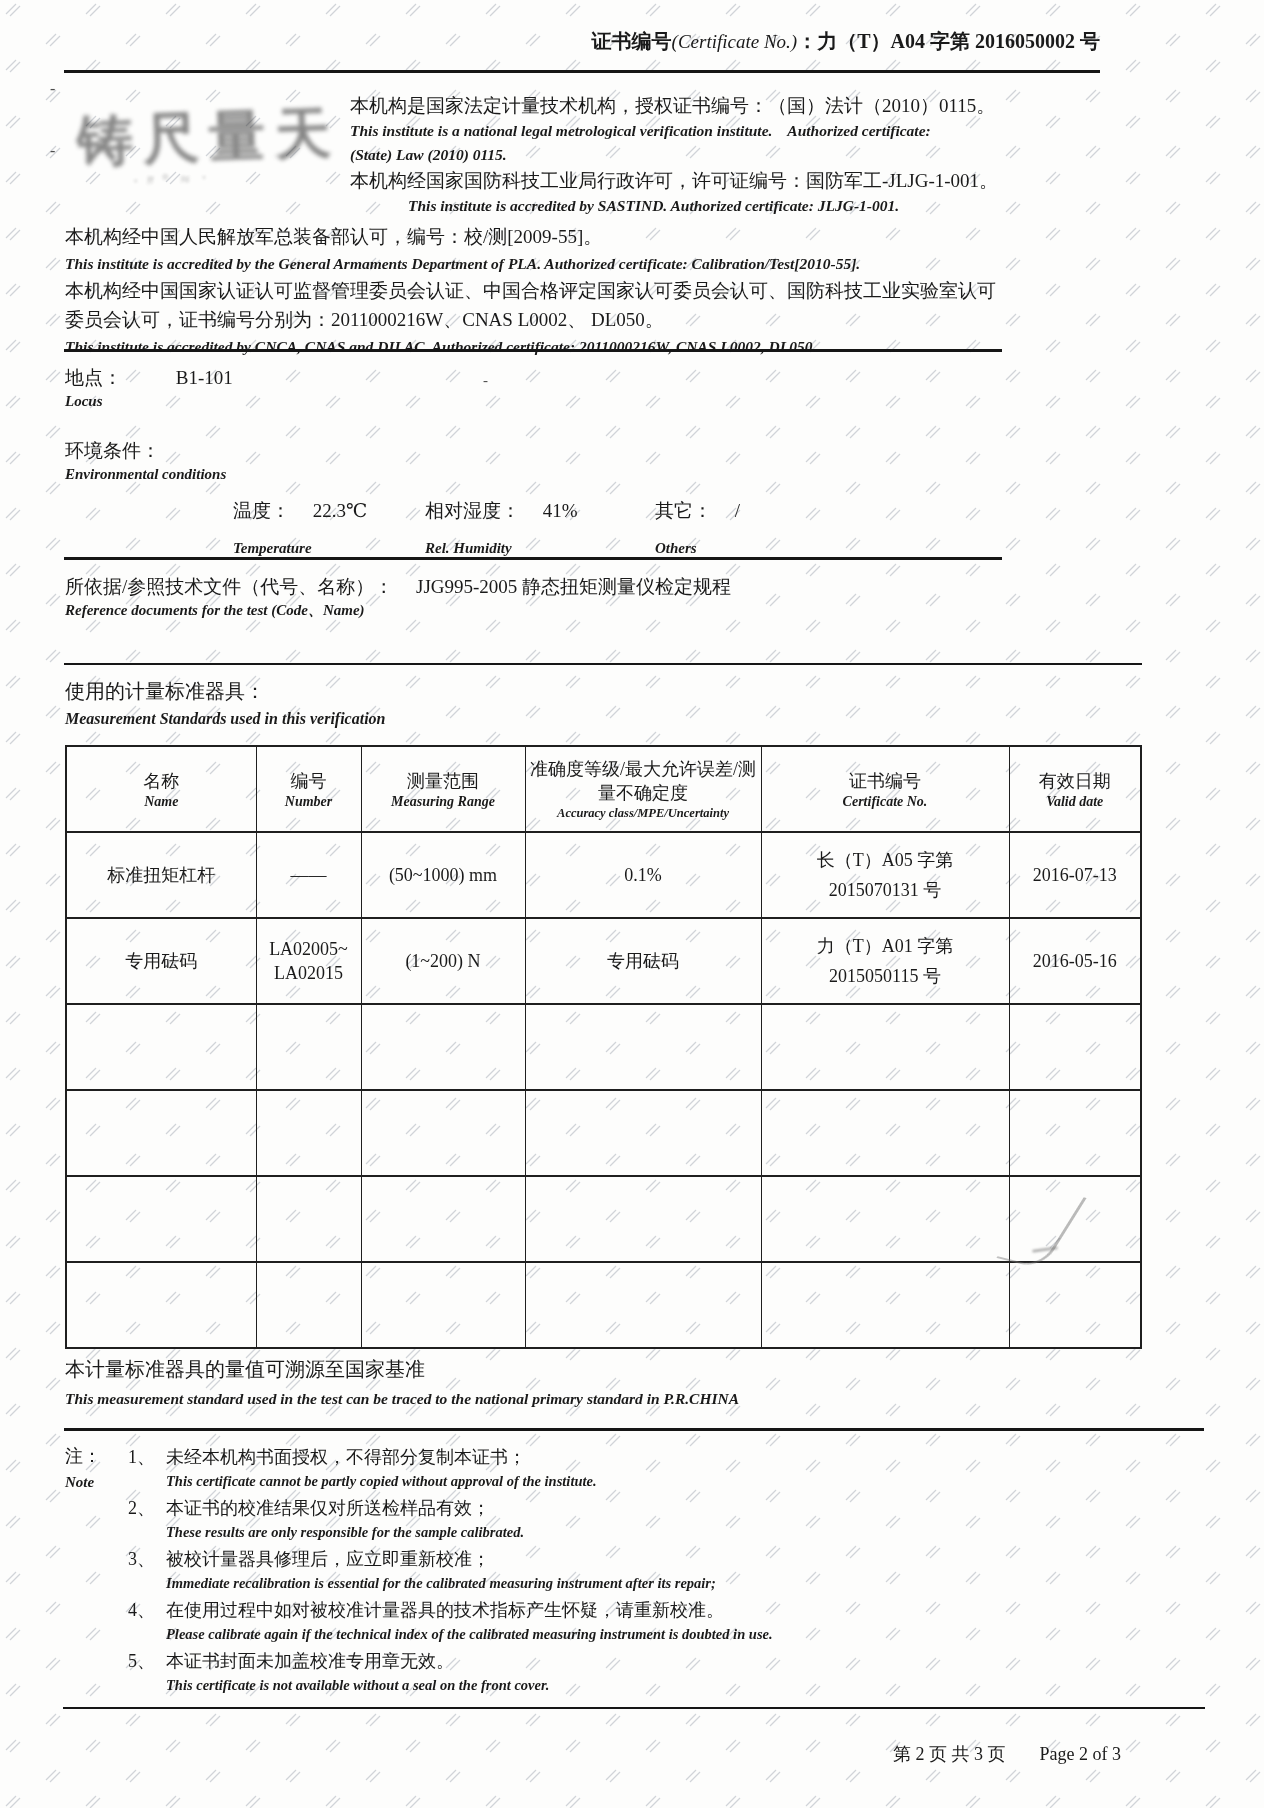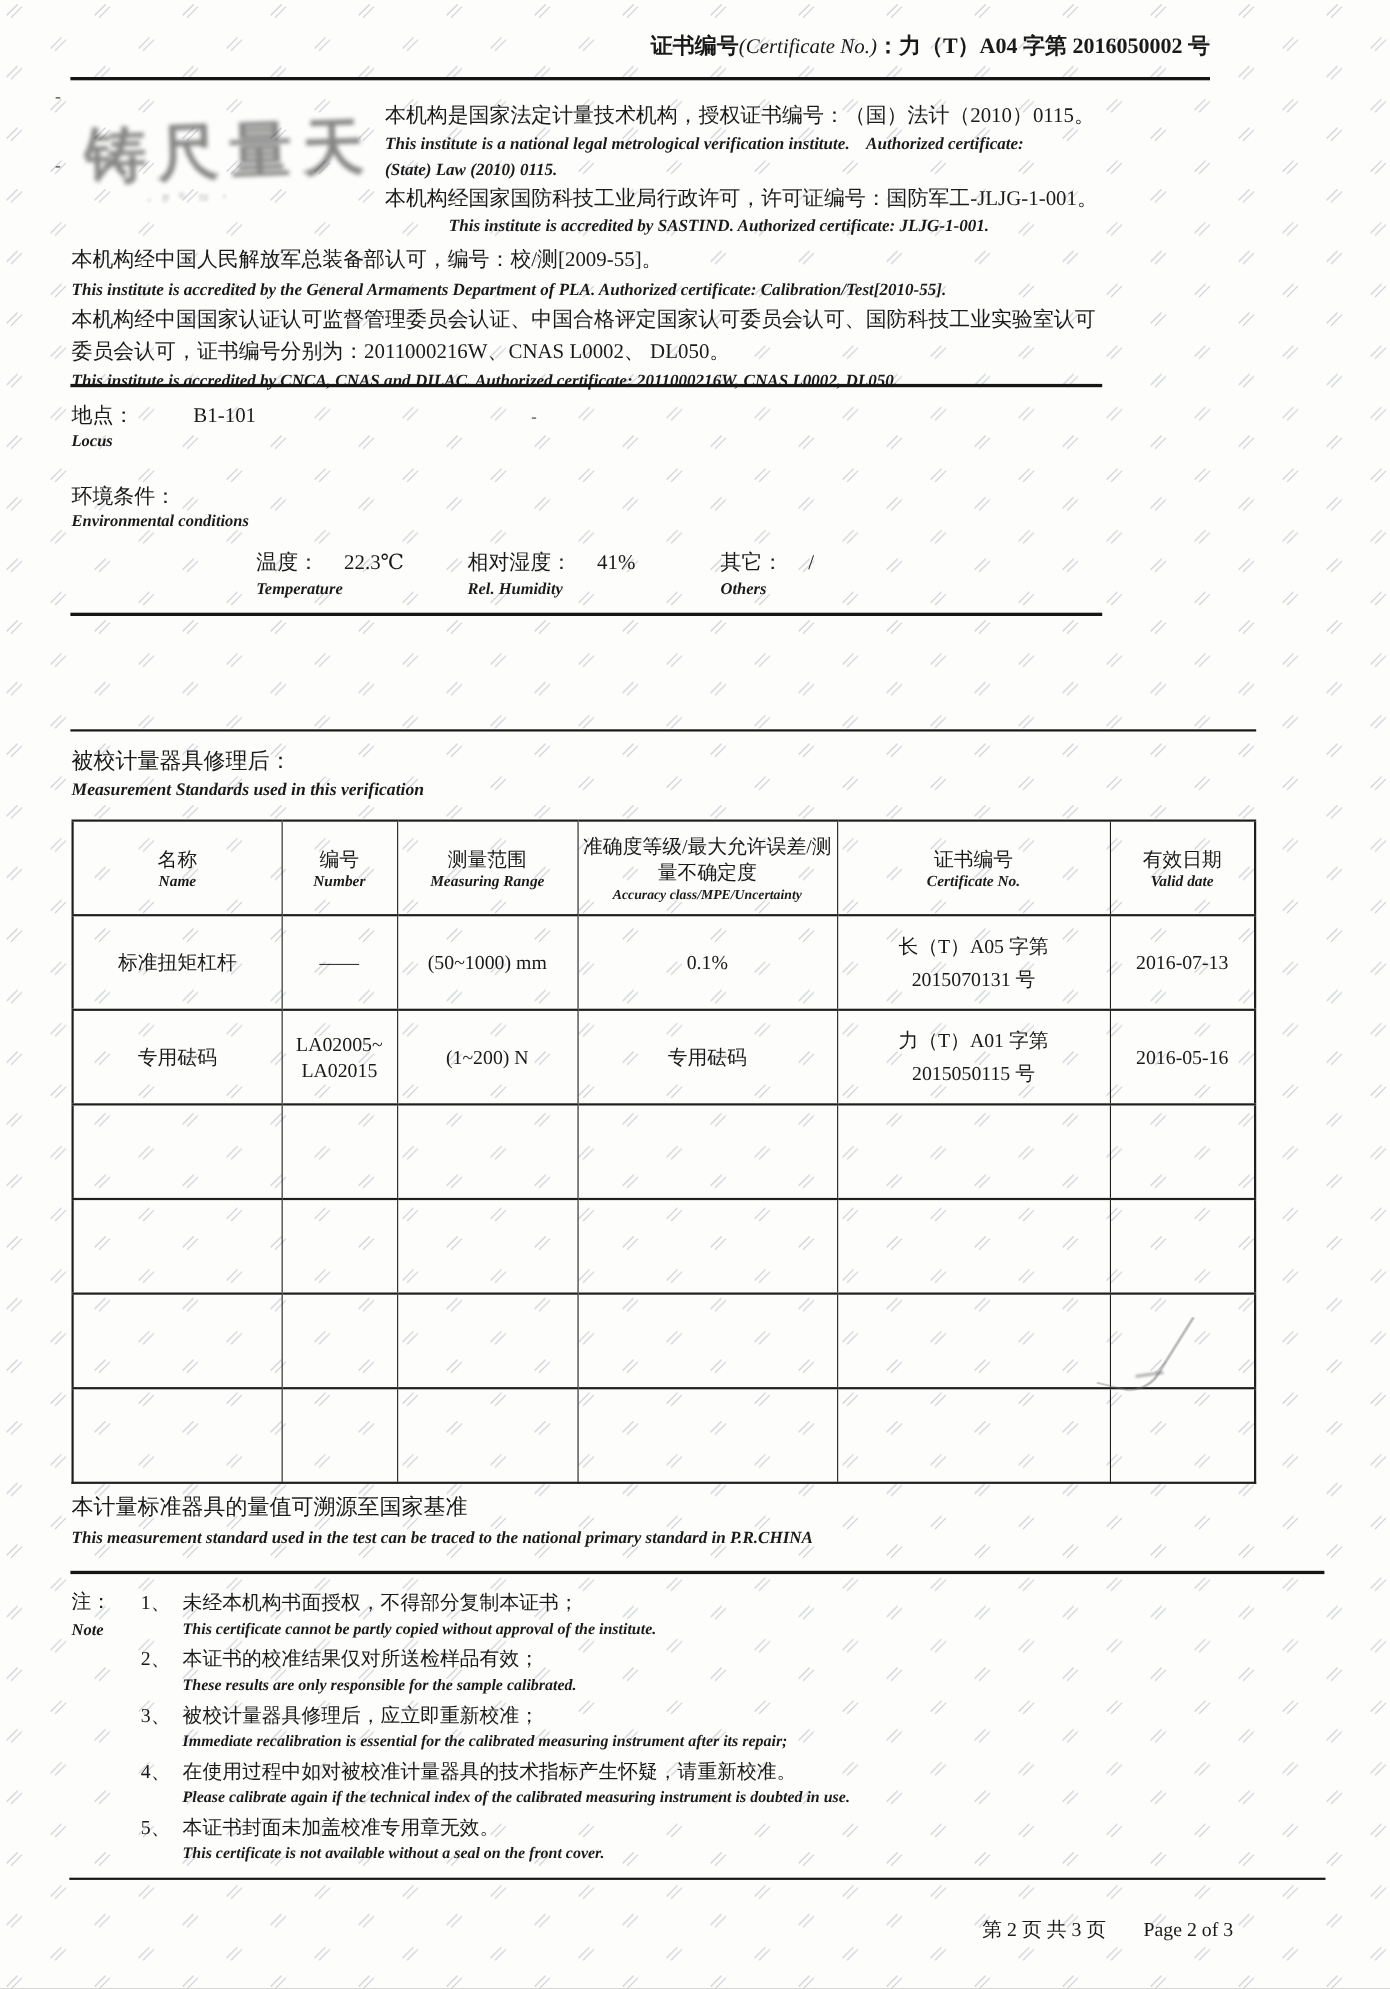--- a/index.html
+++ b/index.html
@@ -47,21 +47,21 @@
   .rule-bottom{top:1707px;left:63px;width:1142px;height:1.8px;}
 
   
   .locus{top:365px;left:65px;font-size:19px;}
   .locus .val{margin-left:49px;}
   .sub-en{font-size:15px;line-height:20px;}
   .env{top:438px;left:65px;font-size:19px;}
   .env-row{position:absolute;top:60px;left:0;width:1000px;height:56px;}
   .env-item{position:absolute;top:0;}
   .env-item .val{margin-left:18px;}
-  .env-item .sub-en{margin-top:2px;}
+  .env-item .sub-en{margin-top:14px;}
 
   
   .reference{top:574px;left:65px;font-size:19px;}
   .reference .val{margin-left:18px;}
 
   
   .std-heading{top:678px;left:65px;font-size:20px;}
   .std-heading .sub-en{font-size:16px;margin-top:4px;}
 
   table.std{
@@ -190,25 +190,32 @@
           <span class="zh">其它：</span>
           <span class="zh val">/</span>
         </div>
         <div class="en sub-en">Others</div>
       </div>
     </div>
   </div>
 
   <div class="rule rule-mid2"></div>
 
+  <div class="abs reference">
+    <div>
+      <span class="zh">所依据/参照技术文件（代号、名称）：</span>
+      <span class="zh val">JJG995-2005 静态扭矩测量仪检定规程</span>
+    </div>
+    <div class="en sub-en">Reference documents for the test (Code、Name)</div>
+  </div>
 
   <div class="rule rule-thin"></div>
 
   <div class="abs std-heading">
-    <div class="zh">被校计量器具修理后：</div>
+    <div class="zh">使用的计量标准器具：</div>
     <div class="en sub-en">Measurement Standards used in this verification</div>
   </div>
 
   <table class="std">
     <colgroup>
       <col style="width:190px">
         <col style="width:105px">
         <col style="width:164px">
       <col style="width:236px">
         <col style="width:248px">

